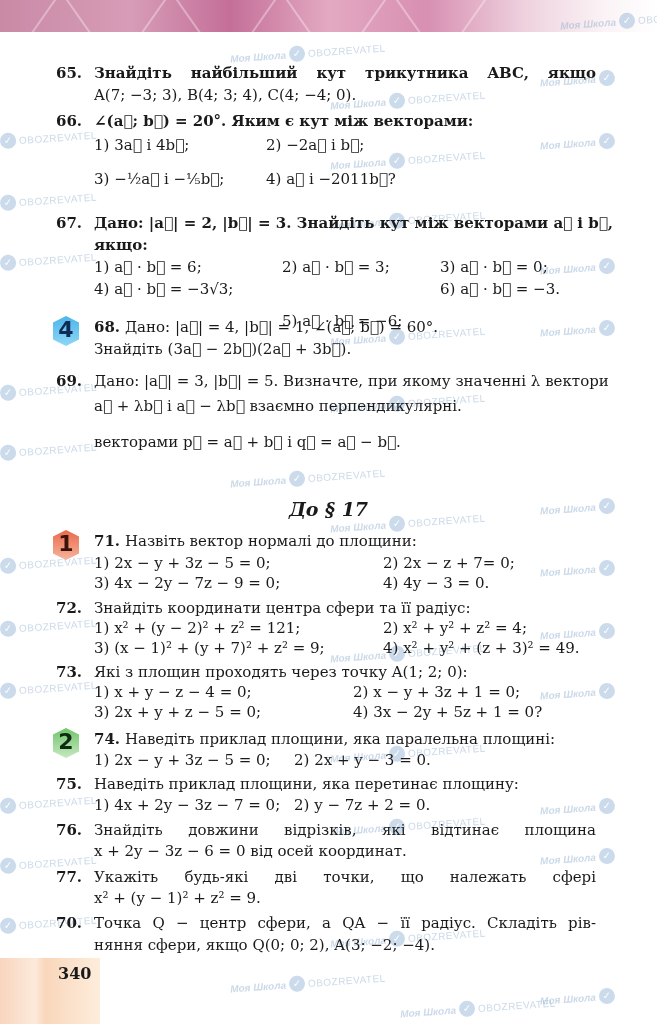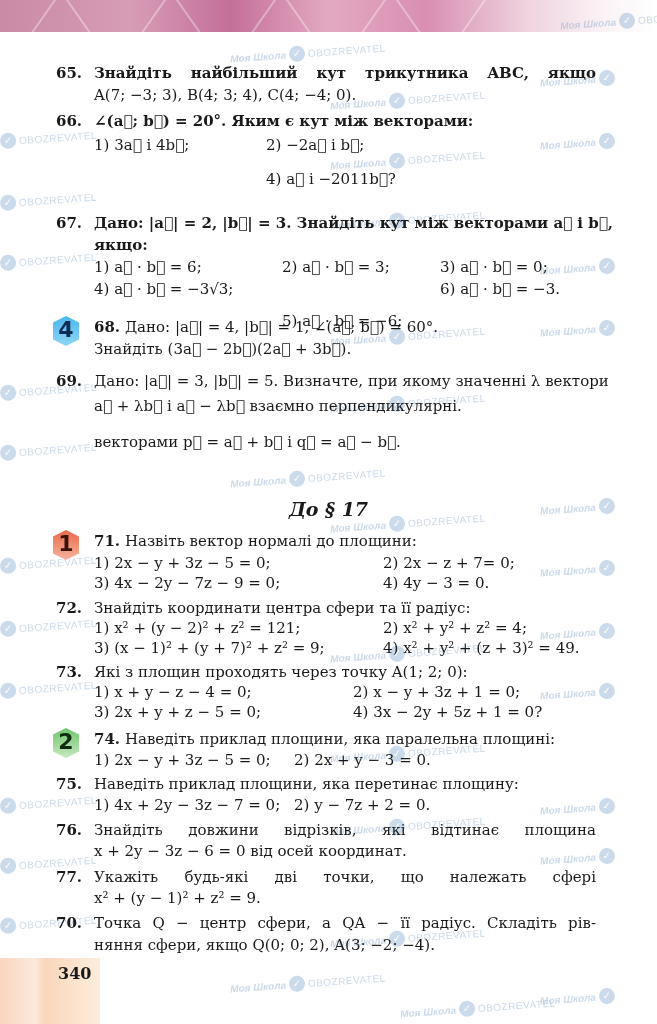--- a/index.html
+++ b/index.html
@@ -252,20 +252,21 @@
 
   <div class="problem" style="top:110px;">
     <div class="line">
       <span class="num">66.</span><span class="bold">∠(a⃗; b⃗) = 20°. Яким є кут між векторами:</span>
     </div>
     <div class="line" style="height:26px;">
       <span class="col" style="left:38px;top:2px;">1) 3a⃗  і 4b⃗;</span>
       <span class="col" style="left:210px;top:2px;">2) −2a⃗  і  b⃗;</span>
     </div>
     <div class="line" style="height:40px;">
+      <span class="col" style="left:38px;top:10px;">3) −½a⃗  і −⅕b⃗;</span>
       <span class="col" style="left:210px;top:10px;">4) a⃗  і −2011b⃗?</span>
     </div>
   </div>
 
   <div class="problem" style="top:212px;">
     <div class="line justify">
       <span class="num">67.</span><span class="bold">Дано: |a⃗| = 2, |b⃗| = 3. Знайдіть кут між векторами a⃗ і b⃗,</span>
     </div>
     <div class="line indent bold">
       <span>якщо:</span>

